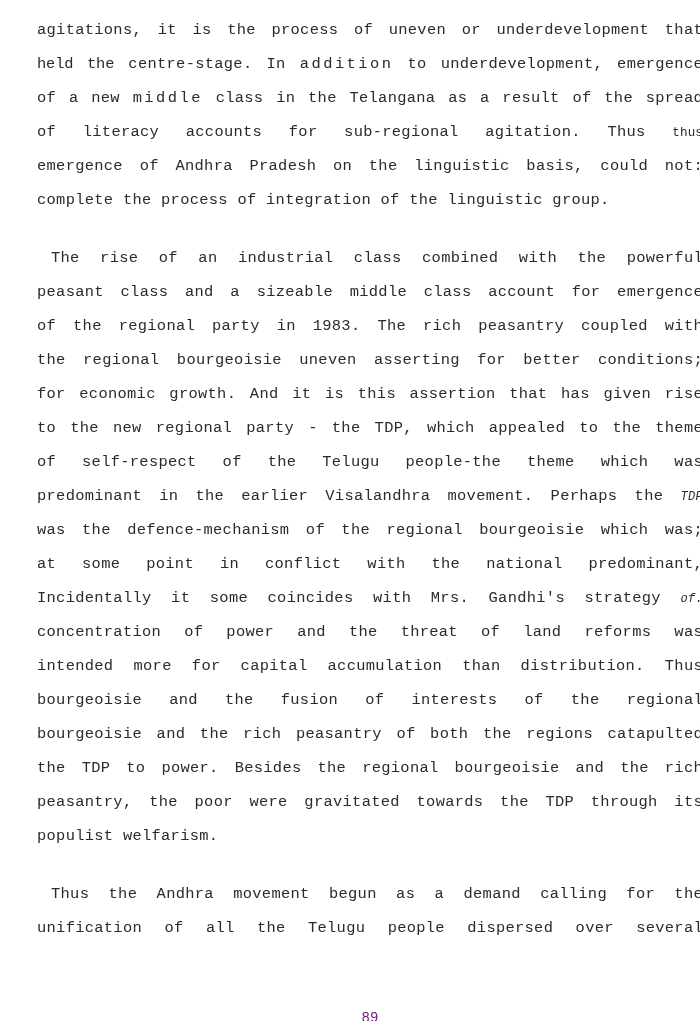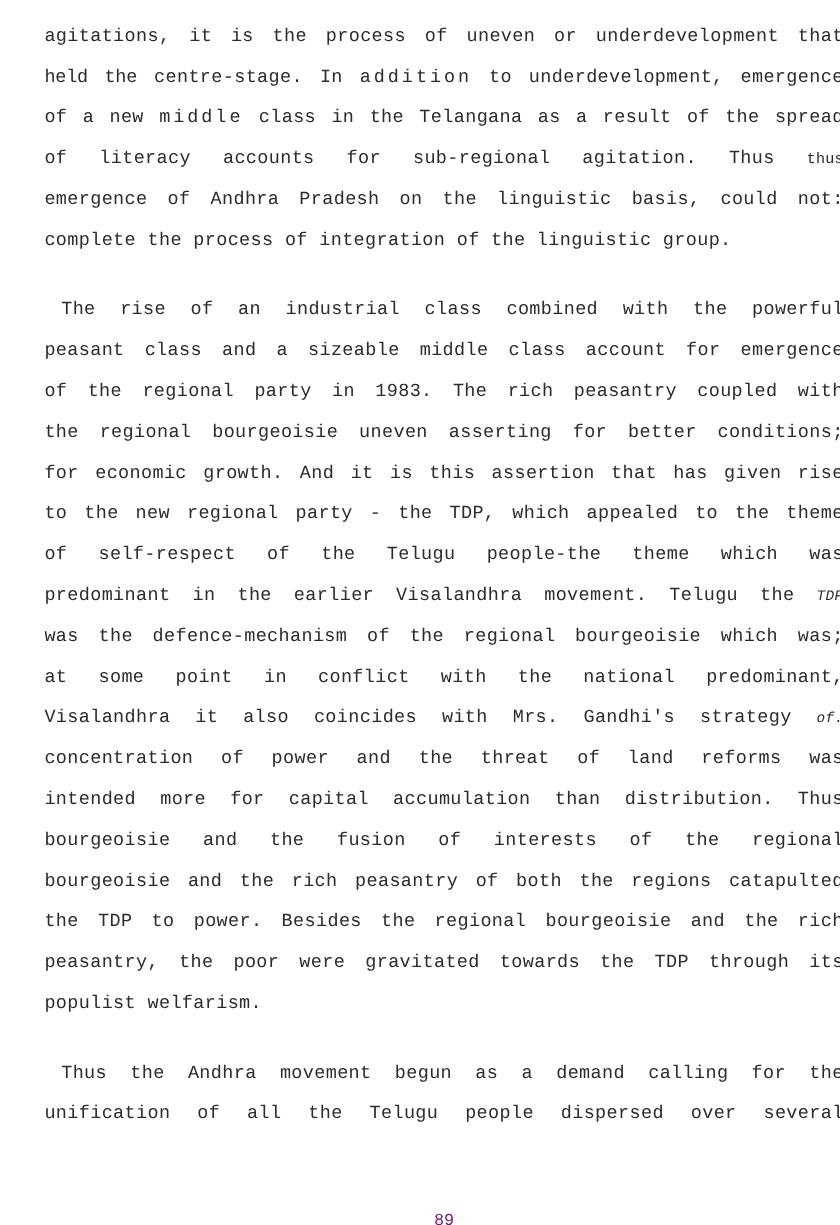--- a/index.html
+++ b/index.html
@@ -109,24 +109,24 @@
     <div class="para-gap"></div>
 
     <div class="para">
       <div class="line just" style="text-indent: 14px;"><span>The rise of an industrial class combined with the powerful</span></div>
       <div class="line just"><span>peasant class and a sizeable middle class account for emergence</span></div>
       <div class="line just"><span>of the regional party in 1983. The rich peasantry coupled with</span></div>
       <div class="line just"><span>the regional bourgeoisie uneven asserting for better conditions;</span></div>
       <div class="line just"><span>for economic growth. And it is this assertion that has given rise</span></div>
       <div class="line just"><span>to the new regional party - the TDP, which appealed to the theme</span></div>
       <div class="line just"><span>of self-respect of the Telugu people-the theme which was</span></div>
-      <div class="line just"><span>predominant in the earlier Visalandhra movement. Telugu the </span><span class="it">TDP</span></div>
+      <div class="line just"><span>predominant in the earlier Visalandhra movement. Perhaps the </span><span class="it">TDP</span></div>
       <div class="line just"><span>was the defence-mechanism of the regional bourgeoisie which was;</span></div>
       <div class="line just"><span>at some point in conflict with the national predominant,</span></div>
-      <div class="line just"><span>Visalandhra it also coincides with Mrs. Gandhi's strategy </span><span class="it">of.</span></div>
+      <div class="line just"><span>Incidentally it some coincides with Mrs. Gandhi's strategy </span><span class="it">of.</span></div>
       <div class="line just"><span>concentration of power and the threat of land reforms was</span></div>
       <div class="line just"><span>intended more for capital accumulation than distribution. Thus</span></div>
       <div class="line just"><span>bourgeoisie and the fusion of interests of the regional</span></div>
       <div class="line just"><span>bourgeoisie and the rich peasantry of both the regions catapulted</span></div>
       <div class="line just"><span>the TDP to power. Besides the regional bourgeoisie and the rich</span></div>
       <div class="line just"><span>peasantry, the poor were gravitated towards the TDP through its</span></div>
       <div class="line last"><span>populist welfarism.</span></div>
     </div>
 
     <div class="para-gap"></div>

